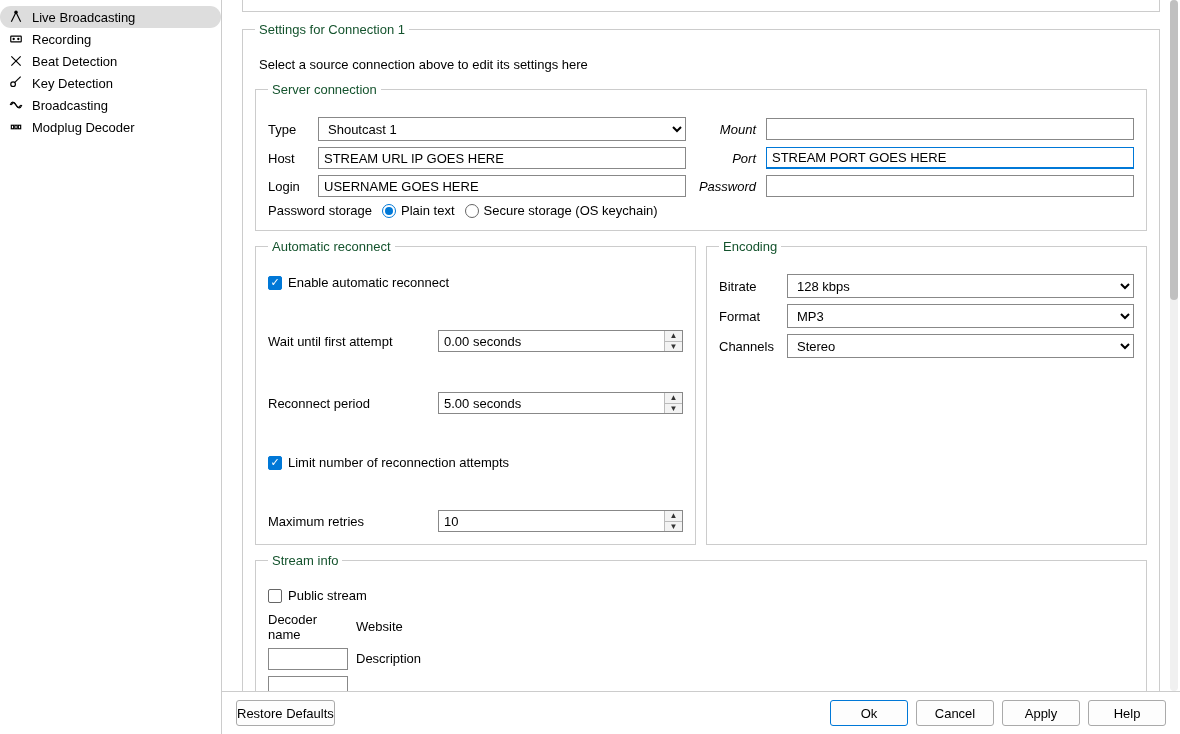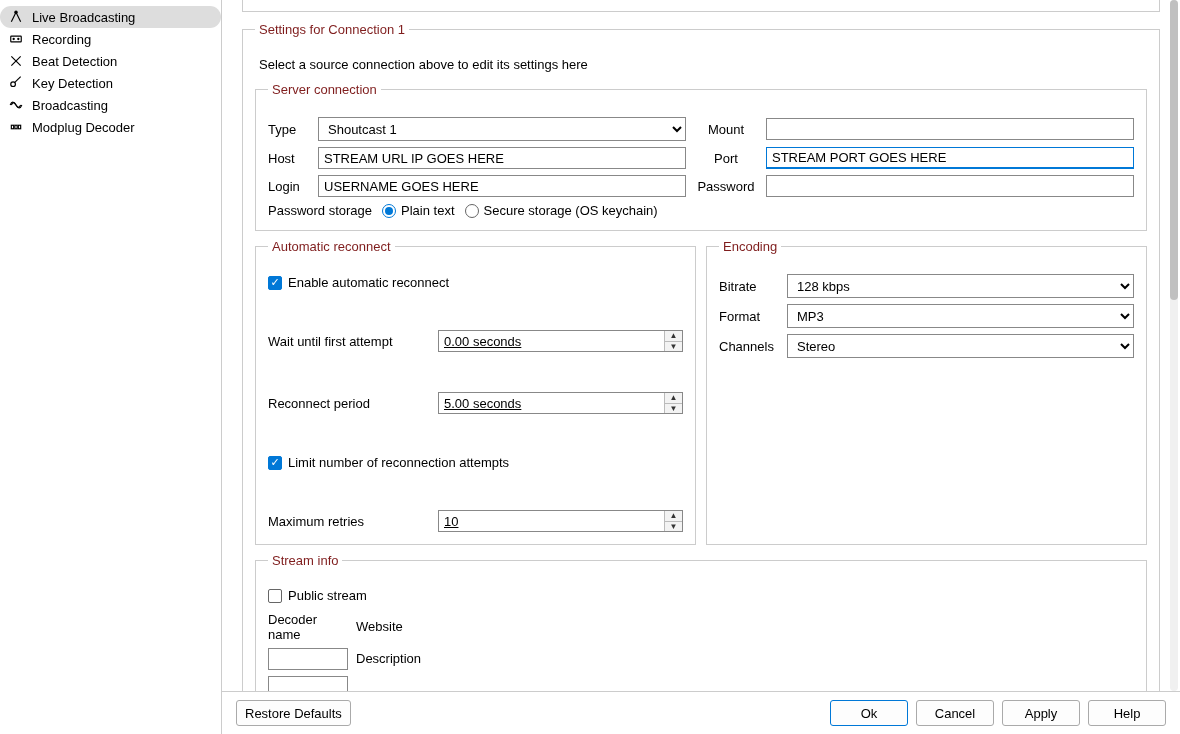--- a/index.html
+++ b/index.html
@@ -14,25 +14,25 @@
 
   
   .main { flex: 1; display: flex; flex-direction: column; position: relative; }
   .main-scroll { flex: 1; overflow: hidden; padding: 0 14px 0 14px; position: relative; }
   .scrollbar { position: absolute; right: 2px; top: 0; bottom: 0; width: 8px; background: #f0f0f0; border-radius: 4px; }
   .scrollbar-thumb { position: absolute; top: 0; left: 0; right: 0; height: 300px; background: #c0c0c0; border-radius: 4px; }
 
   .top-box { border: 1px solid #ccc; height: 12px; margin: 0 6px 10px 6px; border-top: none; }
 
   fieldset.group { border: 1px solid #ccc; margin: 0 6px 8px 6px; padding: 20px 12px 12px 12px; position: relative; }
-  fieldset.group > legend { padding: 0 4px; color: #7f1d1d; font-size: 13px; }
+  fieldset.group > legend { padding: 0 4px; color: #14532d; font-size: 13px; }
   
   .srv-grid { display: grid; grid-template-columns: 40px 1fr 60px 1fr; column-gap: 10px; row-gap: 6px; align-items: center; }
   .srv-grid .lbl-l { text-align: left; }
-  .srv-grid .lbl-r { text-align: center; }
+  .srv-grid .lbl-r { text-align: right; font-style: italic; }
 
   input[type=text], select.combo, .spinner input {
     border: 1px solid #888; background: #fff; height: 22px; padding: 0 5px; font-size: 13px; width: 100%;
   }
   input.focused { border: 1px solid #0078d7; border-bottom: 2px solid #0078d7; }
   select.combo { background: #fff; height: 24px; }
   textarea { border: 1px solid #888; width: 100%; resize: none; font-family: inherit; font-size: 13px; padding: 3px 5px; height: 44px; }
 
   .pw-row { display: flex; align-items: center; gap: 10px; margin-top: 6px; }
   .radio { display: inline-flex; align-items: center; gap: 5px; }
@@ -46,34 +46,34 @@
 
   .chk { display: inline-flex; align-items: center; gap: 6px; }
   .chk-box { width: 14px; height: 14px; border: 1px solid #666; border-radius: 2px; background:#fff; display:inline-flex; align-items:center; justify-content:center; }
   .chk-box.on { background:#0078d7; border-color:#0078d7; }
   .chk-box.on::after { content:"✓"; color:#fff; font-size:11px; line-height:1; }
 
   .auto-grid { display: grid; grid-template-columns: 130px 1fr; row-gap: 6px; column-gap: 6px; align-items: center; gap: 40px; }
   .auto-grid .span2 { grid-column: 1 / span 2; }
 
   .spinner { display:flex; align-items:stretch; width:100%; border:1px solid #888; height:22px; }
-  .spinner input { border:none; flex:1; height:100%;text-decoration:underline; }
+  .spinner input { border:none; flex:1; height:100%; }
   .spinner .spin-btns { width:18px; display:flex; flex-direction:column; border-left:1px solid #bbb; }
   .spinner .spin-btns div { flex:1; display:flex; align-items:center; justify-content:center; font-size:8px; color:#333; background:#f3f3f3; cursor:pointer; }
   .spinner .spin-btns div:first-child { border-bottom:1px solid #bbb; }
 
   .enc-grid { display:grid; grid-template-columns: 60px 1fr; row-gap:6px; column-gap:8px; align-items:center; }
 
   .info-grid { display:grid; grid-template-columns: 80px 1fr; row-gap:6px; column-gap:8px; align-items:center; }
   .info-grid .span2 { grid-column: 1 / span 2; }
 
   
   .footer { border-top: 1px solid #ccc; padding: 8px 14px; display:flex; justify-content: space-between; align-items:center; }
   .footer .right { display:flex; gap:8px; }
-  button.btn { min-width: 78px; height: 26px; background:#fdfdfd; border:1px solid #aaa; border-radius:3px; cursor:pointer; padding: 0 8px; }
+  button.btn { min-width: 78px; height: 26px; background:#fdfdfd; border:1px solid #aaa; border-radius:3px; cursor:pointer; padding: 0 0; }
   button.btn.primary { border:1px solid #0078d7; }
 
   .help-text { margin-bottom: 10px; padding-left: 4px; }
 </style>
 </head>
 <body>
 
 <div class="app">
 
   <div class="sidebar">

